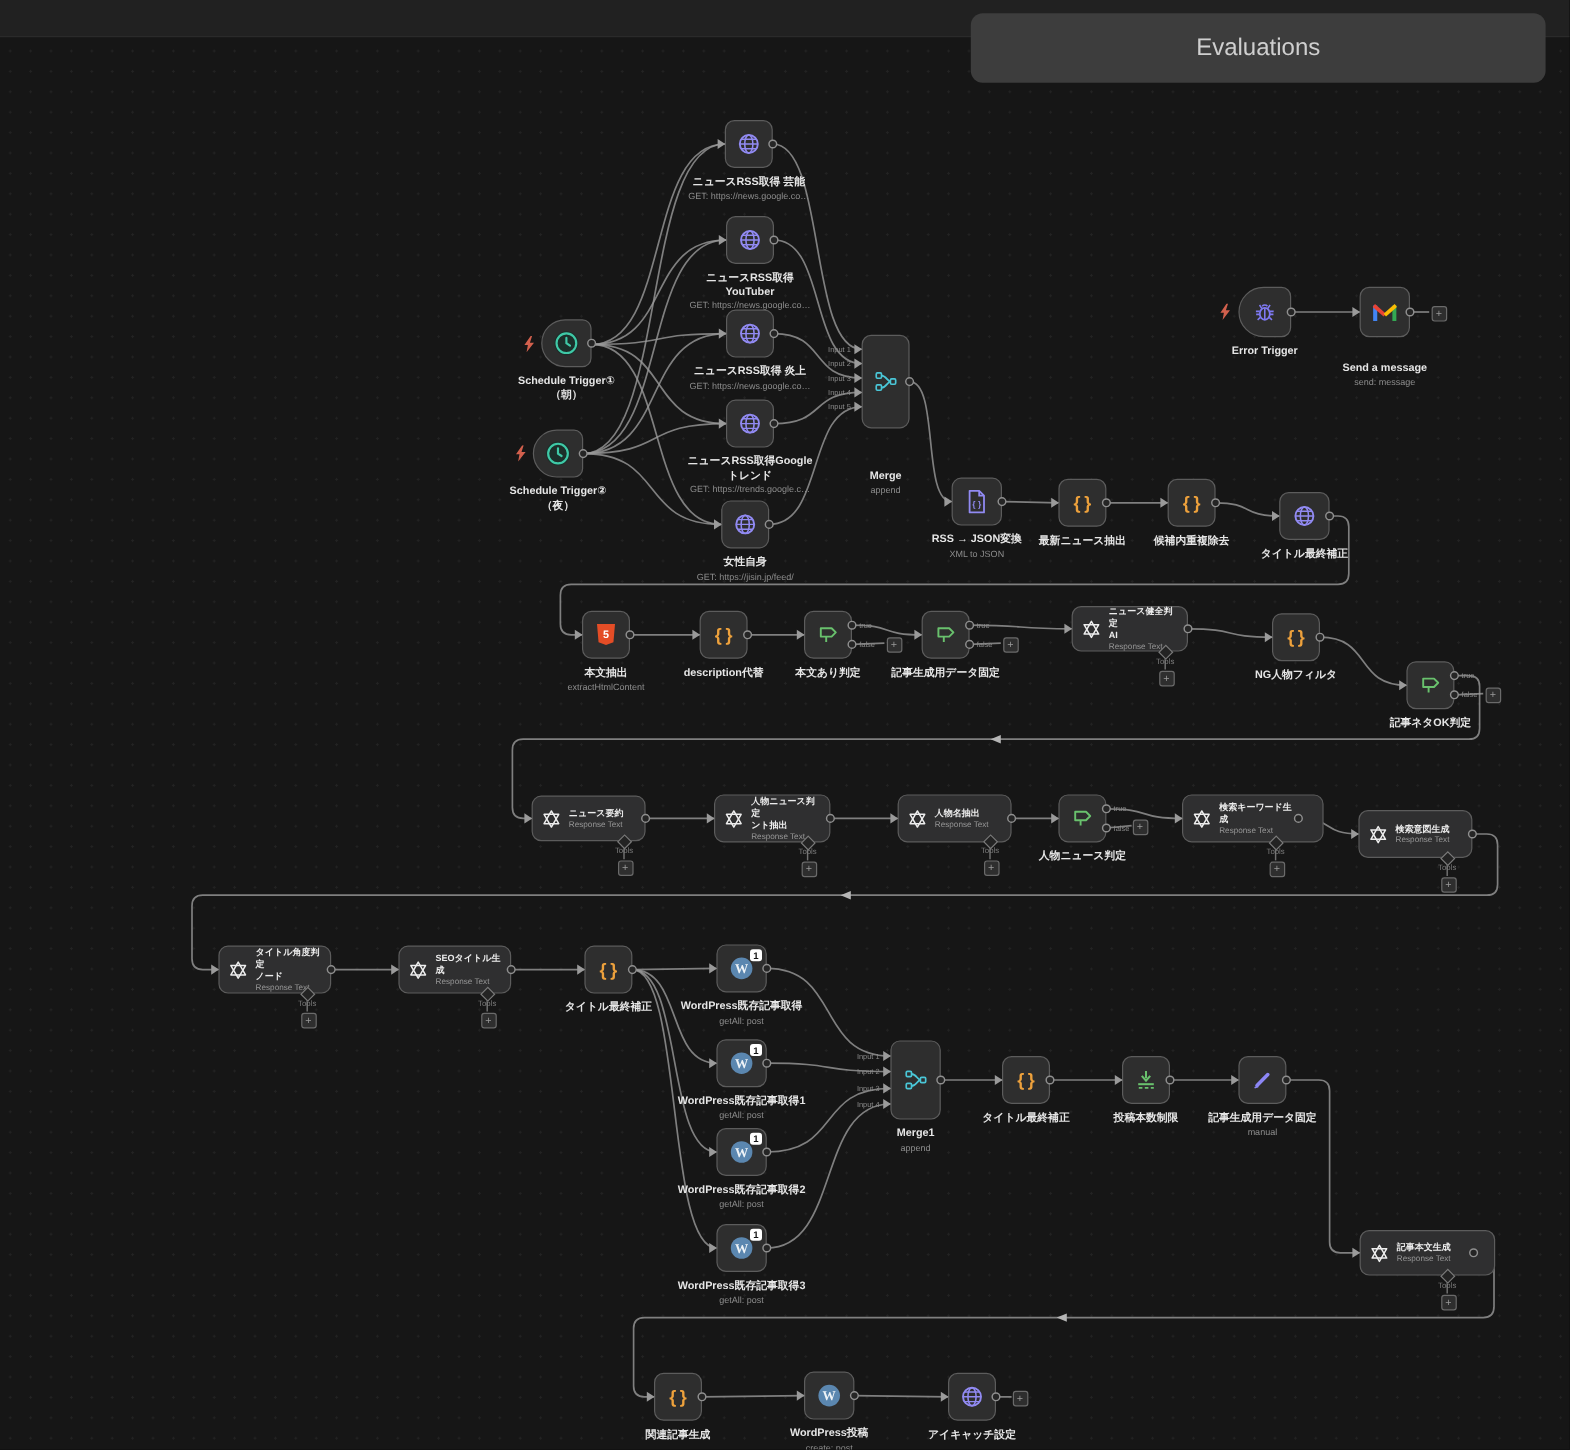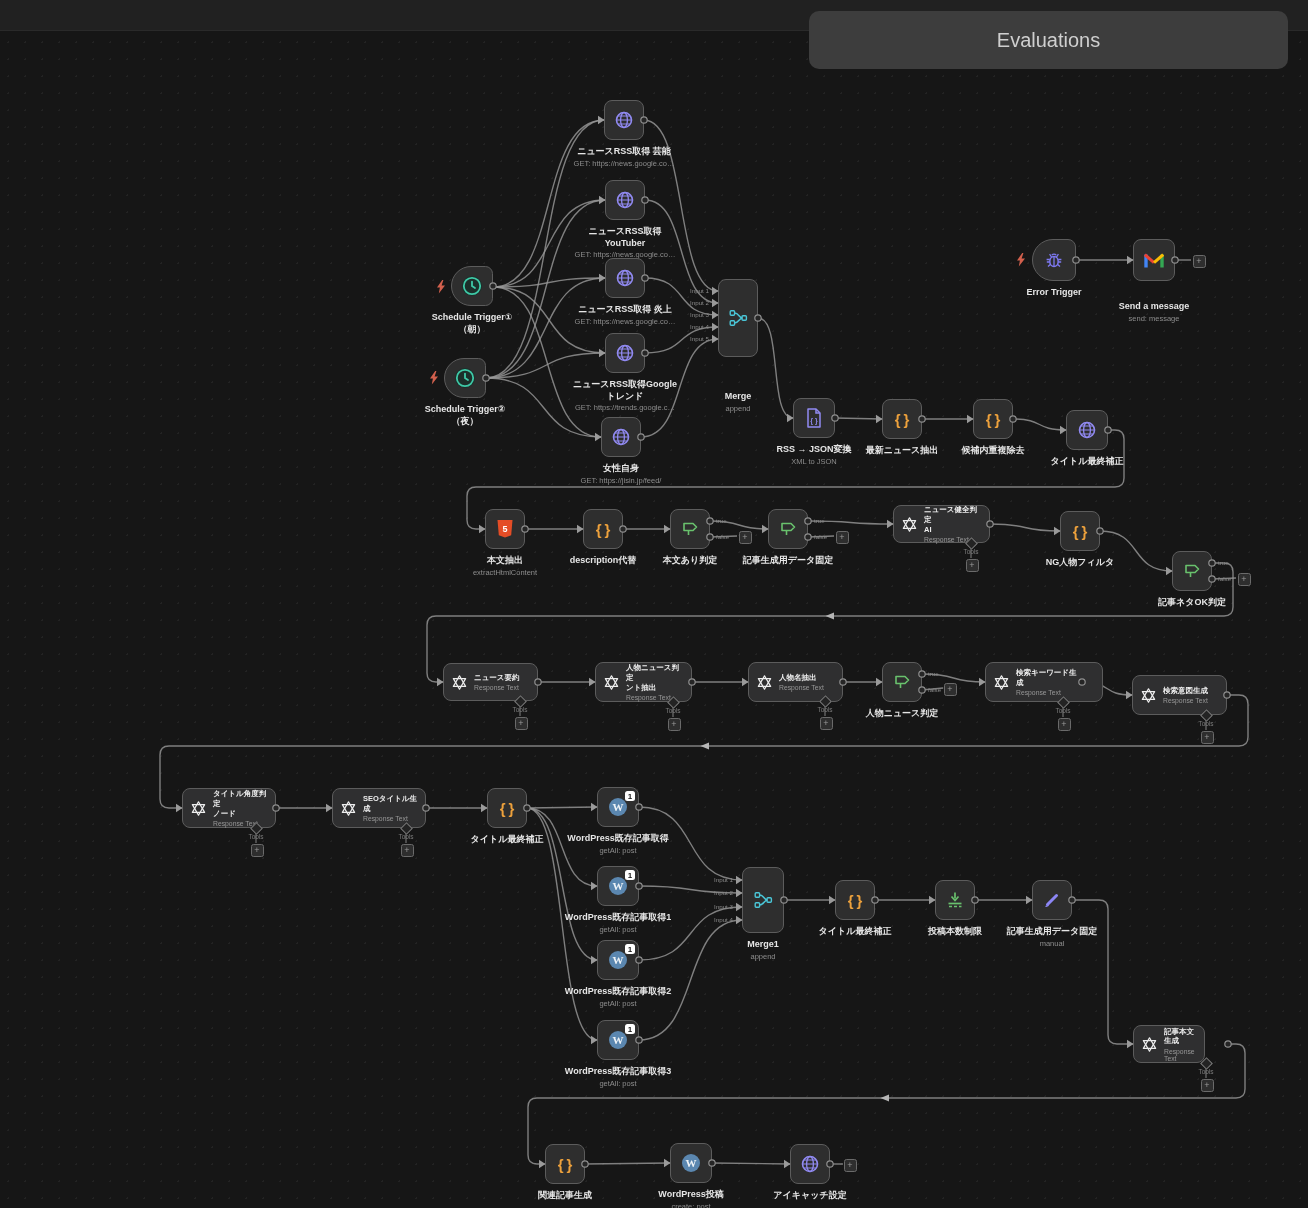--- a/index.html
+++ b/index.html
@@ -458,21 +458,21 @@
     <div class="node-label" style="left: 955px; top: 926px;">投稿本数制限</div>
     <div class="node" style="left: 1032px; top: 880px; width: 40px; height: 40px;">
       <div class="icon">
         <svg width="20" height="20" viewBox="0 0 20 20">
           <path d="M5.5 14.5 L14.5 5.5" stroke="#8c86f5" stroke-width="3" stroke-linecap="round"></path>
           <path d="M4 16.3 L6 15.6" stroke="#8c86f5" stroke-width="1.4" stroke-linecap="round"></path>
         </svg>
       </div>
     </div>
     <div class="node-label" style="left: 1052px; top: 926px;">記事生成用データ固定<div class="node-sub">manual</div></div>
-    <div class="node wide" style="left: 1133px; top: 1025px; width: 72px; height: 38px;">
+    <div class="node wide" style="left: 1133px; top: 1025px; width: 113px; height: 38px;">
       <div class="icon">
         <svg width="17" height="17" viewBox="0 0 17 17">
           <path d="M8.5 1.8 L14.6 12.4 H2.4 Z" fill="none" stroke="#ededed" stroke-width="1.25" stroke-linejoin="round"></path>
           <path d="M8.5 15.2 L2.4 4.6 H14.6 Z" fill="none" stroke="#ededed" stroke-width="1.25" stroke-linejoin="round"></path>
         </svg>
       </div>
       <div class="titlecol">
         <div class="title-in">記事本文生成</div>
         <div class="subtitle-in">Response Text</div>
       </div>

